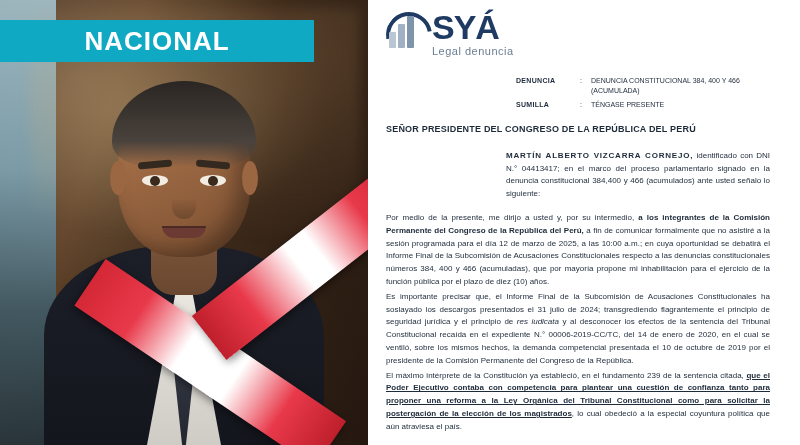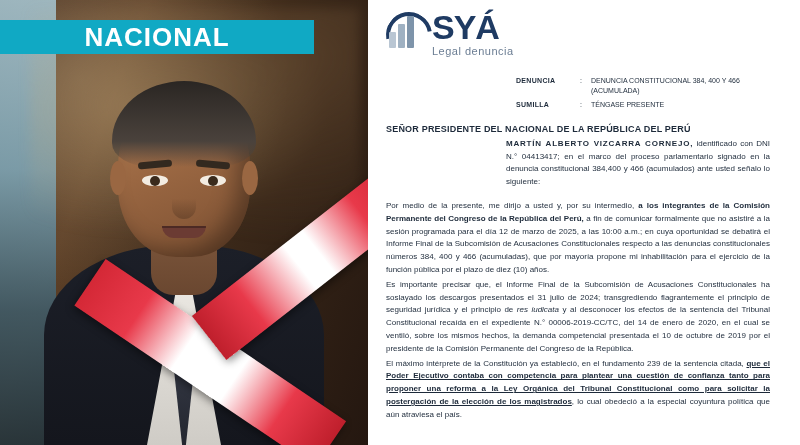--- a/index.html
+++ b/index.html
@@ -200,21 +200,21 @@
     background: #6b3b33;
     border-radius: 0 0 22px 22px;
     border-top: 2px solid #4c2a24;
   }
   
   .banner {
     position: absolute;
     left: 0;
     top: 20px;
     width: 314px;
-    height: 34px;
+    height: 42px;
     background: #10a9c4;
     display: flex;
     align-items: center;
     justify-content: center;
   }
   .banner span {
     color: #ffffff;
     font-size: 26px;
     font-weight: bold;
     letter-spacing: 1px;
@@ -295,21 +295,21 @@
   }
   .meta-colon { width: 5px; flex: 0 0 auto; }
   .meta-value { flex: 1 1 auto; }
   .addressee {
     margin-top: 14px;
     font-size: 9px;
     font-weight: bold;
     letter-spacing: .2px;
   }
   .party {
-    margin-top: 4px;
+    margin-top: 16px;
     margin-left: 120px;
     font-size: 8px;
     line-height: 1.55;
     text-align: justify;
   }
   .party b { letter-spacing: .8px; }
   .para {
     margin-top: 12px;
     font-size: 8px;
     line-height: 1.6;
@@ -374,21 +374,21 @@
         <div class="meta-colon">:</div>
         <div class="meta-value">DENUNCIA CONSTITUCIONAL 384, 400 Y 466 (ACUMULADA)</div>
       </div>
       <div class="meta-row">
         <div class="meta-label">SUMILLA</div>
         <div class="meta-colon">:</div>
         <div class="meta-value">TÉNGASE PRESENTE</div>
       </div>
     </div>
 
-    <div class="addressee">SEÑOR PRESIDENTE DEL NACIONAL DE LA REPÚBLICA DEL PERÚ</div>
+    <div class="addressee">SEÑOR PRESIDENTE DEL CONGRESO DE LA REPÚBLICA DEL PERÚ</div>
 
     <div class="party">
       <b>MARTÍN ALBERTO VIZCARRA CORNEJO,</b><span> identificado con DNI N.° 04413417; en el marco del proceso parlamentario signado en la denuncia constitucional 384,400 y 466 (acumulados) ante usted señalo lo siguiente:</span>
     </div>
 
     <div class="para"><span>Por medio de la presente, me dirijo a usted y, por su intermedio, </span><span style="font-weight: bold;">a los integrantes de la Comisión Permanente del Congreso de la República del Perú,</span><span> a fin de comunicar formalmente que no asistiré a la sesión programada para el día 12 de marzo de 2025, a las 10:00 a.m.; en cuya oportunidad se debatirá el Informe Final de la Subcomisión de Acusaciones Constitucionales respecto a las denuncias constitucionales números 384, 400 y 466 (acumuladas), que por mayoría propone mi inhabilitación para el ejercicio de la función pública por el plazo de diez (10) años.</span></div>
     <div class="para tight"><span>Es importante precisar que, el Informe Final de la Subcomisión de Acusaciones Constitucionales ha soslayado los descargos presentados el 31 julio de 2024; transgrediendo flagrantemente el principio de seguridad jurídica y el principio de </span><span style="font-style: italic;">res iudicata</span><span> y al desconocer los efectos de la sentencia del Tribunal Constitucional recaída en el expediente N.° 00006-2019-CC/TC, del 14 de enero de 2020, en el cual se ventiló, sobre los mismos hechos, la demanda competencial presentada el 10 de octubre de 2019 por el presidente de la Comisión Permanente del Congreso de la República.</span></div>
     <div class="para tight"><span>El máximo intérprete de la Constitución ya estableció, en el fundamento 239 de la sentencia citada, </span><span style="font-weight: bold; text-decoration: underline;">que el Poder Ejecutivo contaba con competencia para plantear una cuestión de confianza tanto para proponer una reforma a la Ley Orgánica del Tribunal Constitucional como para solicitar la postergación de la elección de los magistrados</span><span>, lo cual obedeció a la especial coyuntura política que aún atraviesa el país.</span></div>
 
   </div>

